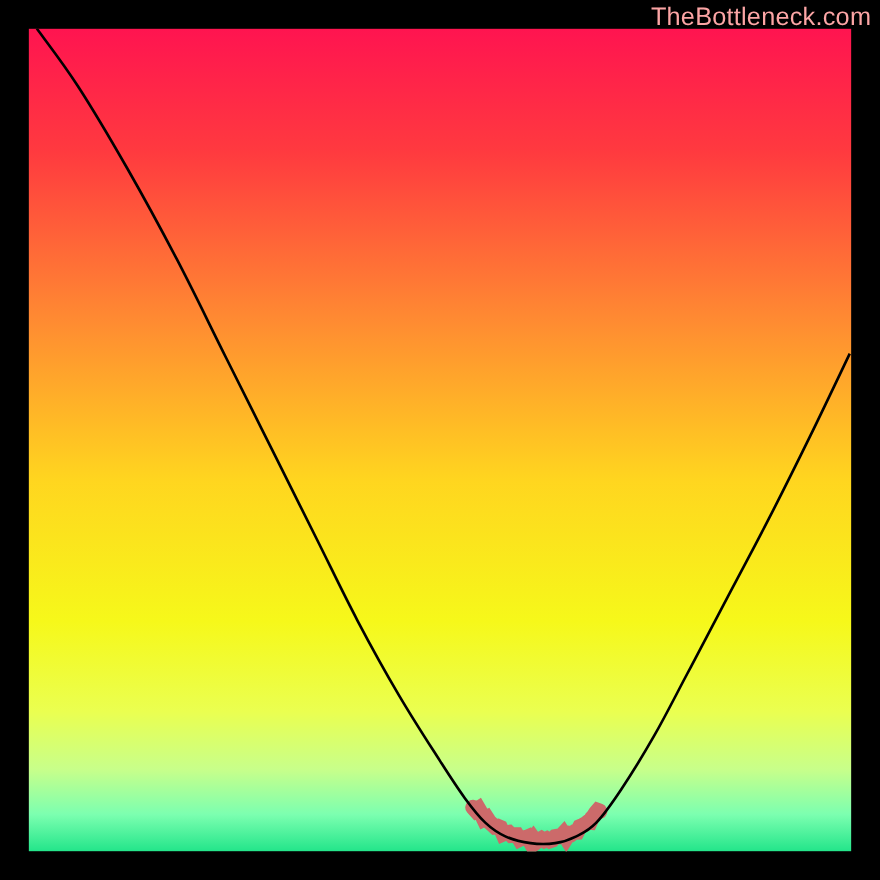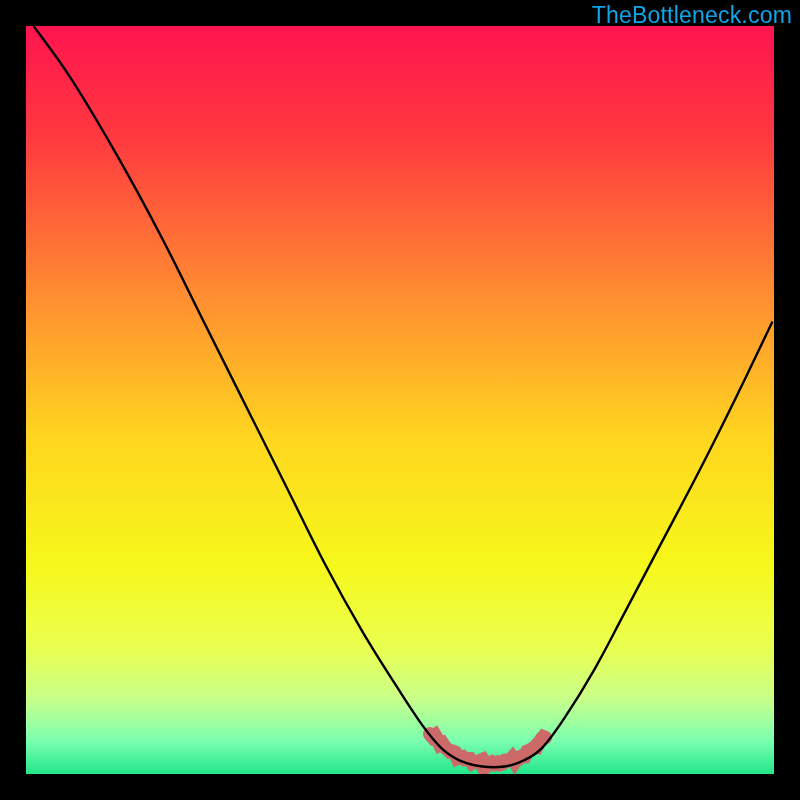--- a/index.html
+++ b/index.html
@@ -23,21 +23,21 @@
     position: absolute;
     left: 0;
     top: 0;
     width: 748px;
     height: 748px;
   }
   .watermark {
     position: absolute;
     top: 2px;
     right: 8px;
-    color: #0ea5e9;
+    color: #fca5a5;
     font-size: 23px;
     letter-spacing: 0.2px;
     font-weight: 400;
   }
   svg { display: block; }
 </style>
 </head>
 <body>
 
 <div class="frame">

